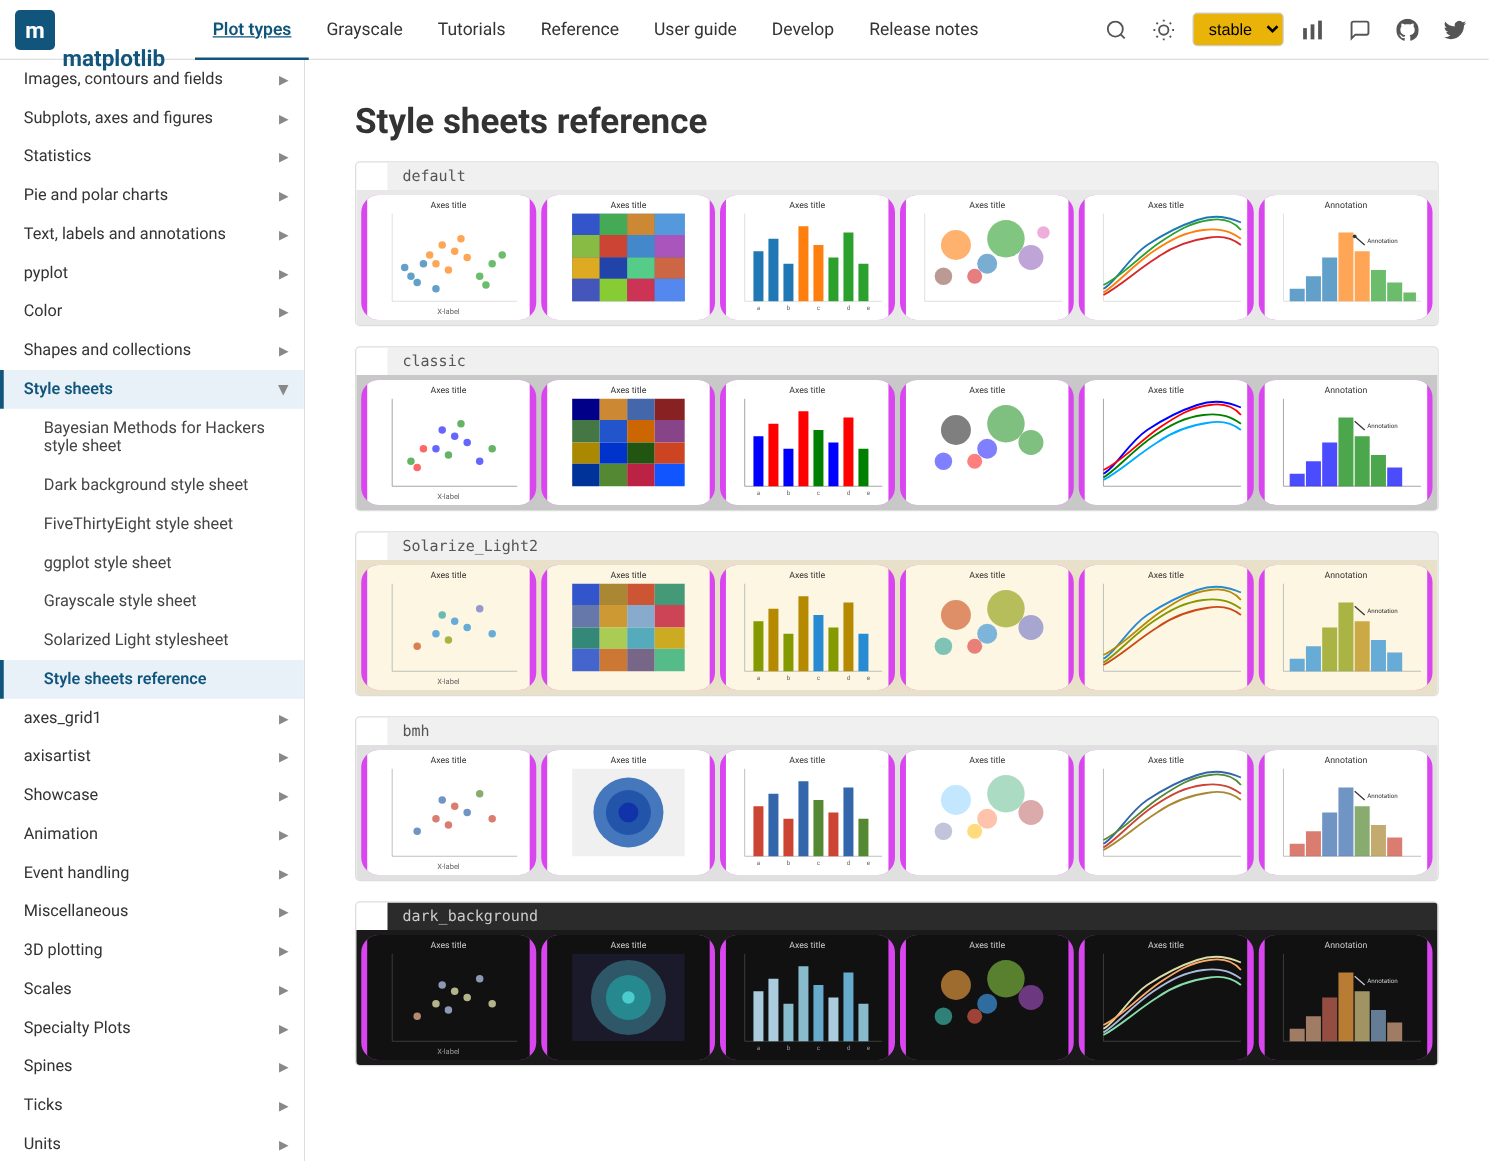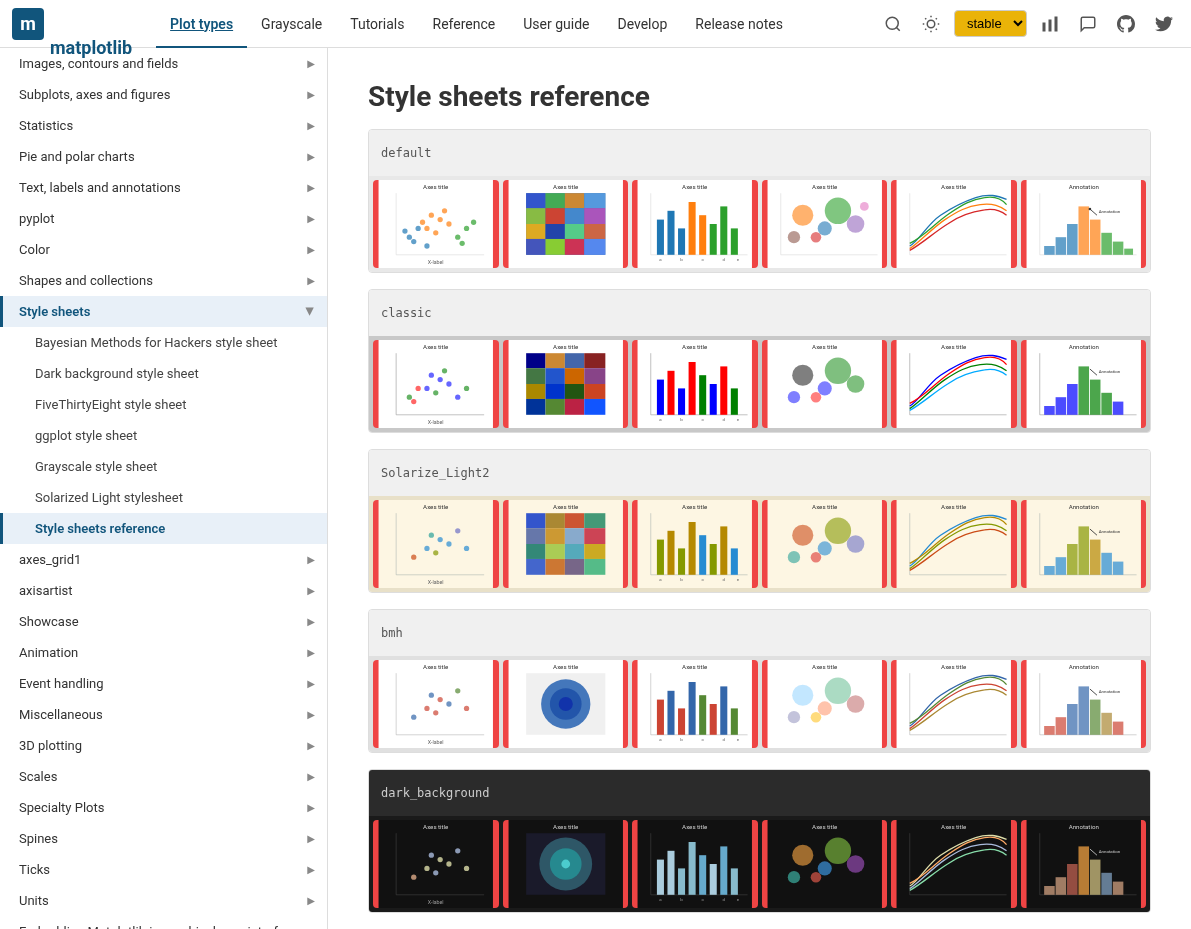--- a/index.html
+++ b/index.html
@@ -74,21 +74,21 @@
 
     
     .main-layout {
       display: flex;
       flex: 1;
       overflow: hidden;
     }
 
     
     .sidebar {
-      width: 328px;
+      width: 244px;
       flex-shrink: 0;
       background: #fff;
       border-right: 1px solid #ddd;
       overflow-y: auto;
       font-size: 13px;
     }
     .sidebar-item {
       display: flex;
       align-items: center;
       justify-content: space-between;
@@ -142,44 +142,45 @@
 
     
     .style-section {
       margin-bottom: 16px;
       border: 1px solid #ddd;
       border-radius: 4px;
       overflow: hidden;
     }
     .style-section-label {
       background: #f0f0f0;
-      padding: 16px 12px;
+      padding: 4px 12px;
       font-size: 12px;
       color: #555;
       font-family: monospace;
+      margin-left: 25px;
     }
     .style-section-label.dark {
       background: #2b2b2b;
       color: #ccc;
     }
     .plot-row {
       display: flex;
       gap: 0;
       background: #e8e8e8;
       padding: 4px;
       gap: 4px;
     }
     .plot-row.dark {
       background: #1a1a1a;
     }
     .plot-cell {
       flex: 1;
-      height: 88px;
-      background: #ef4444;
-      border-radius: 4px;
+      height: 100px;
+      background: #d946ef;
+      border-radius: 14px;
       overflow: hidden;
       position: relative;
     }
   </style>
 </head>
 <body>
 
 <nav class="top-nav">
   <div class="logo">
     <svg class="logo-icon" viewBox="0 0 32 32">

